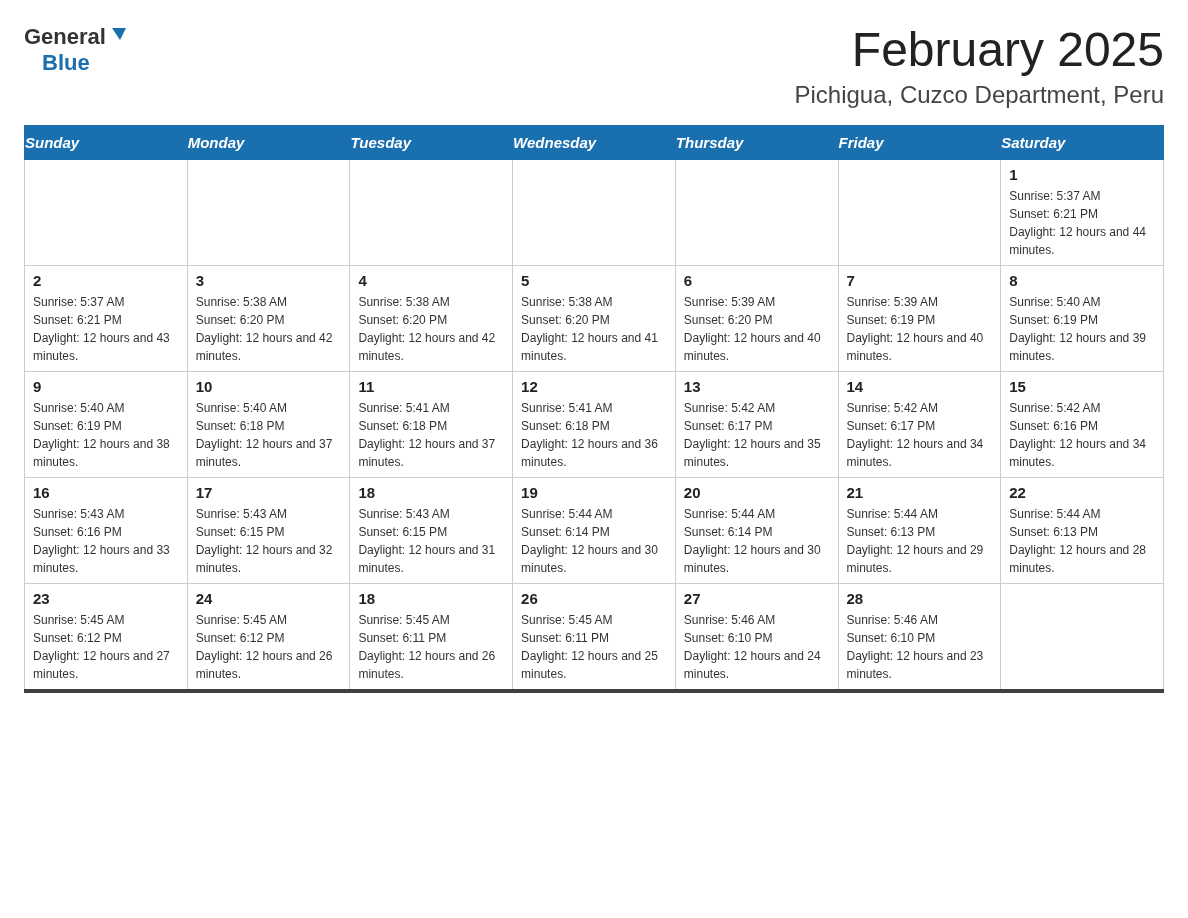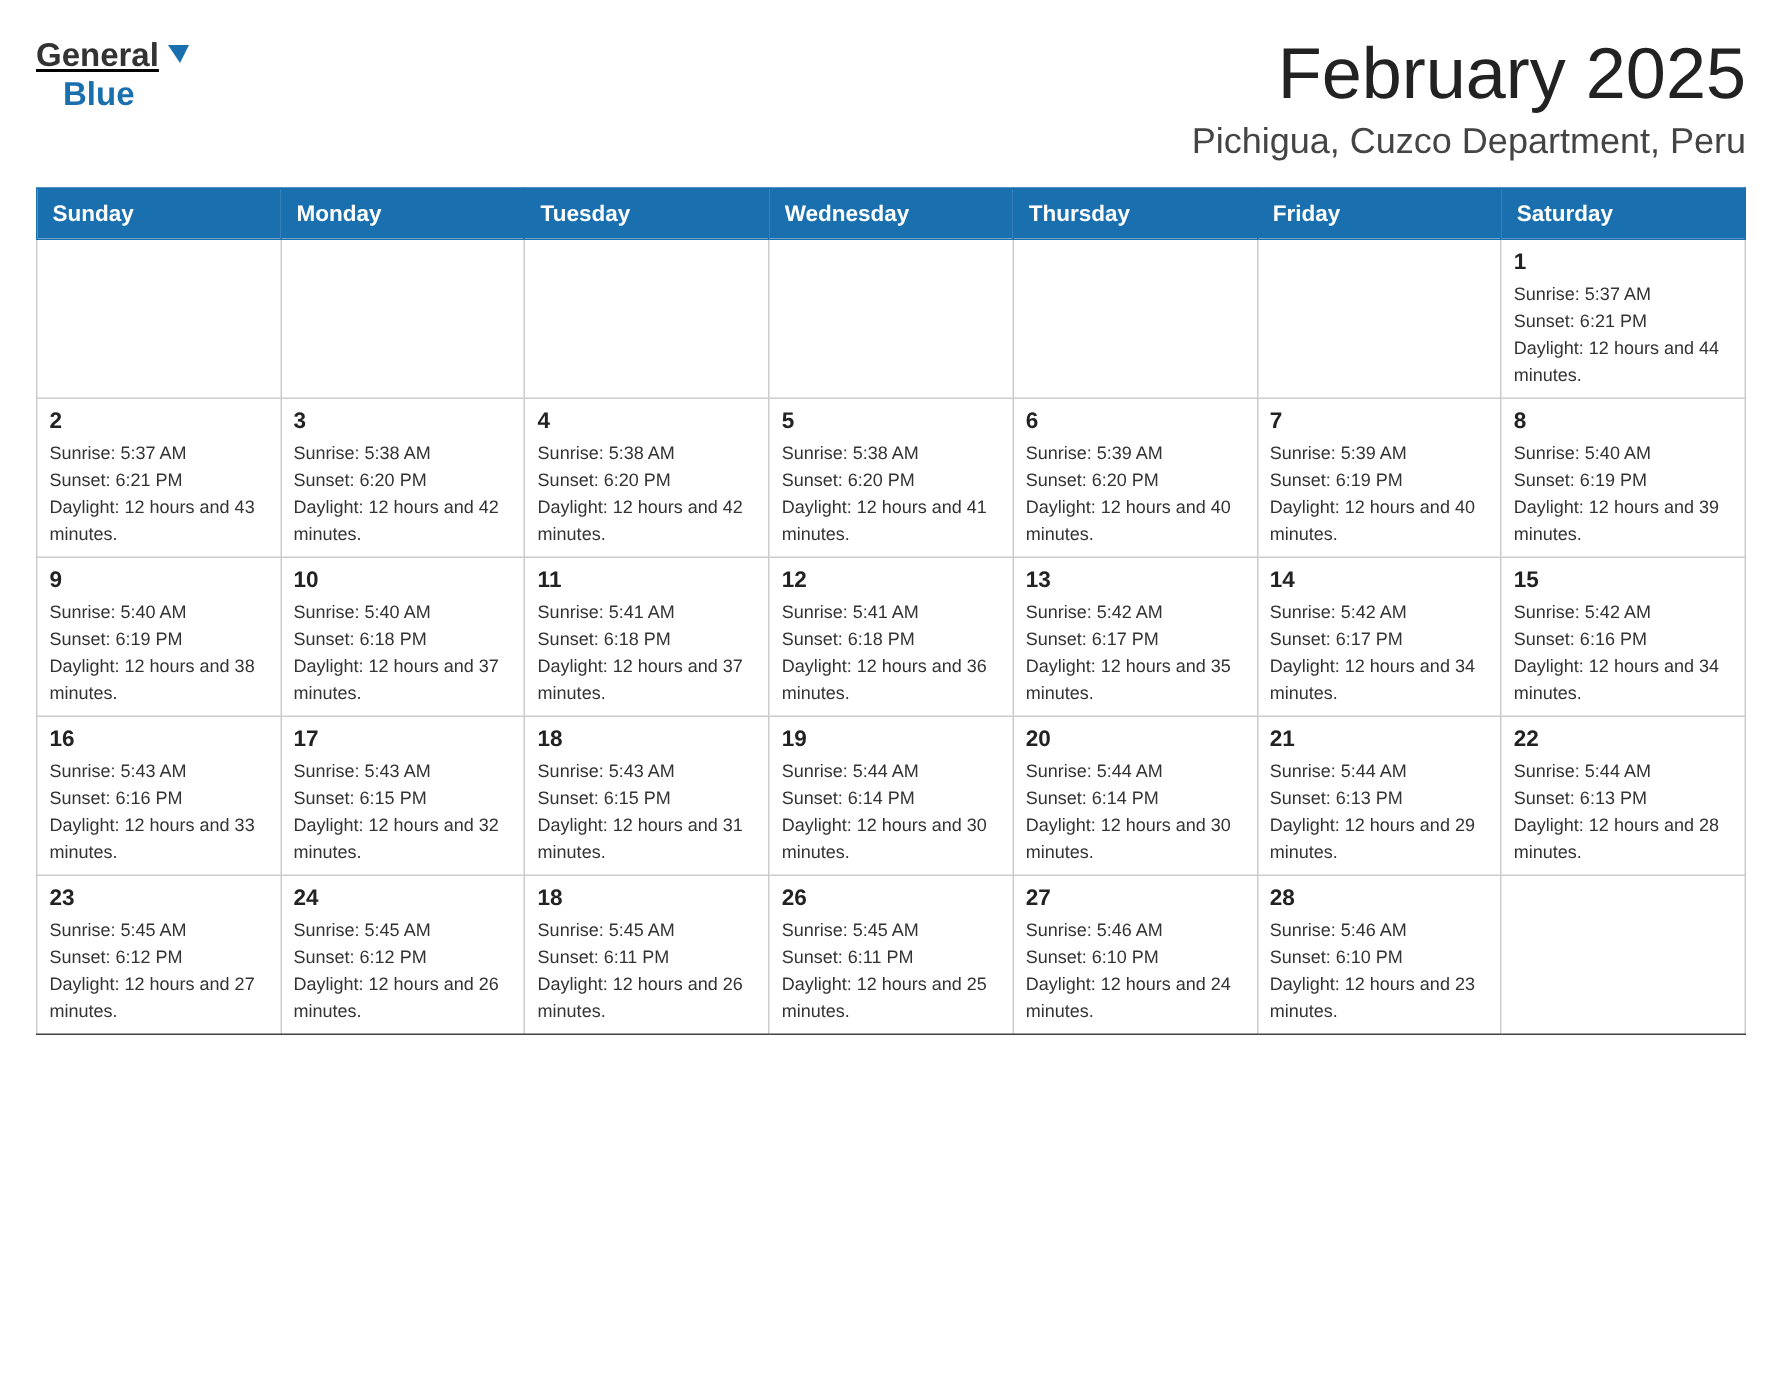--- a/index.html
+++ b/index.html
@@ -44,23 +44,24 @@
     .calendar {
       width: 100%;
       border-collapse: collapse;
       border: 1px solid #bbb;
     }
     .calendar thead tr th {
       background-color: #1a6faf;
       color: #fff;
       font-size: 15px;
       font-weight: bold;
-      padding: 8px 10px;
+      padding: 8px 0;
       text-align: left;
       border: 1px solid #1a6faf;
+      font-style: italic;
     }
     .calendar tbody tr td {
       vertical-align: top;
       padding: 6px 8px;
       border: 1px solid #ccc;
       width: 14.28%;
       min-height: 100px;
       font-size: 12.5px;
       color: #333;
     }
@@ -73,31 +74,30 @@
     }
     .day-info {
       font-size: 12px;
       color: #333;
       line-height: 1.5;
     }
     .calendar tbody tr td.empty {
       background: #fff;
     }
     .calendar tbody tr:last-child td {
-      border-bottom: 1px solid #404040;
+      border-bottom: 4px solid #404040;
     }
     .logo-wrapper {
       display: flex;
       flex-direction: column;
       align-items: flex-start;
     }
     .logo-line1 {
       display: flex;
-      align-items: center;
-      text-decoration: underline;
+      align-items: flex-start;
     }
     .logo-line2 {
       display: flex;
       align-items: center;
       margin-left: 18px;
     }
   </style>
 </head>
 <body>
 

